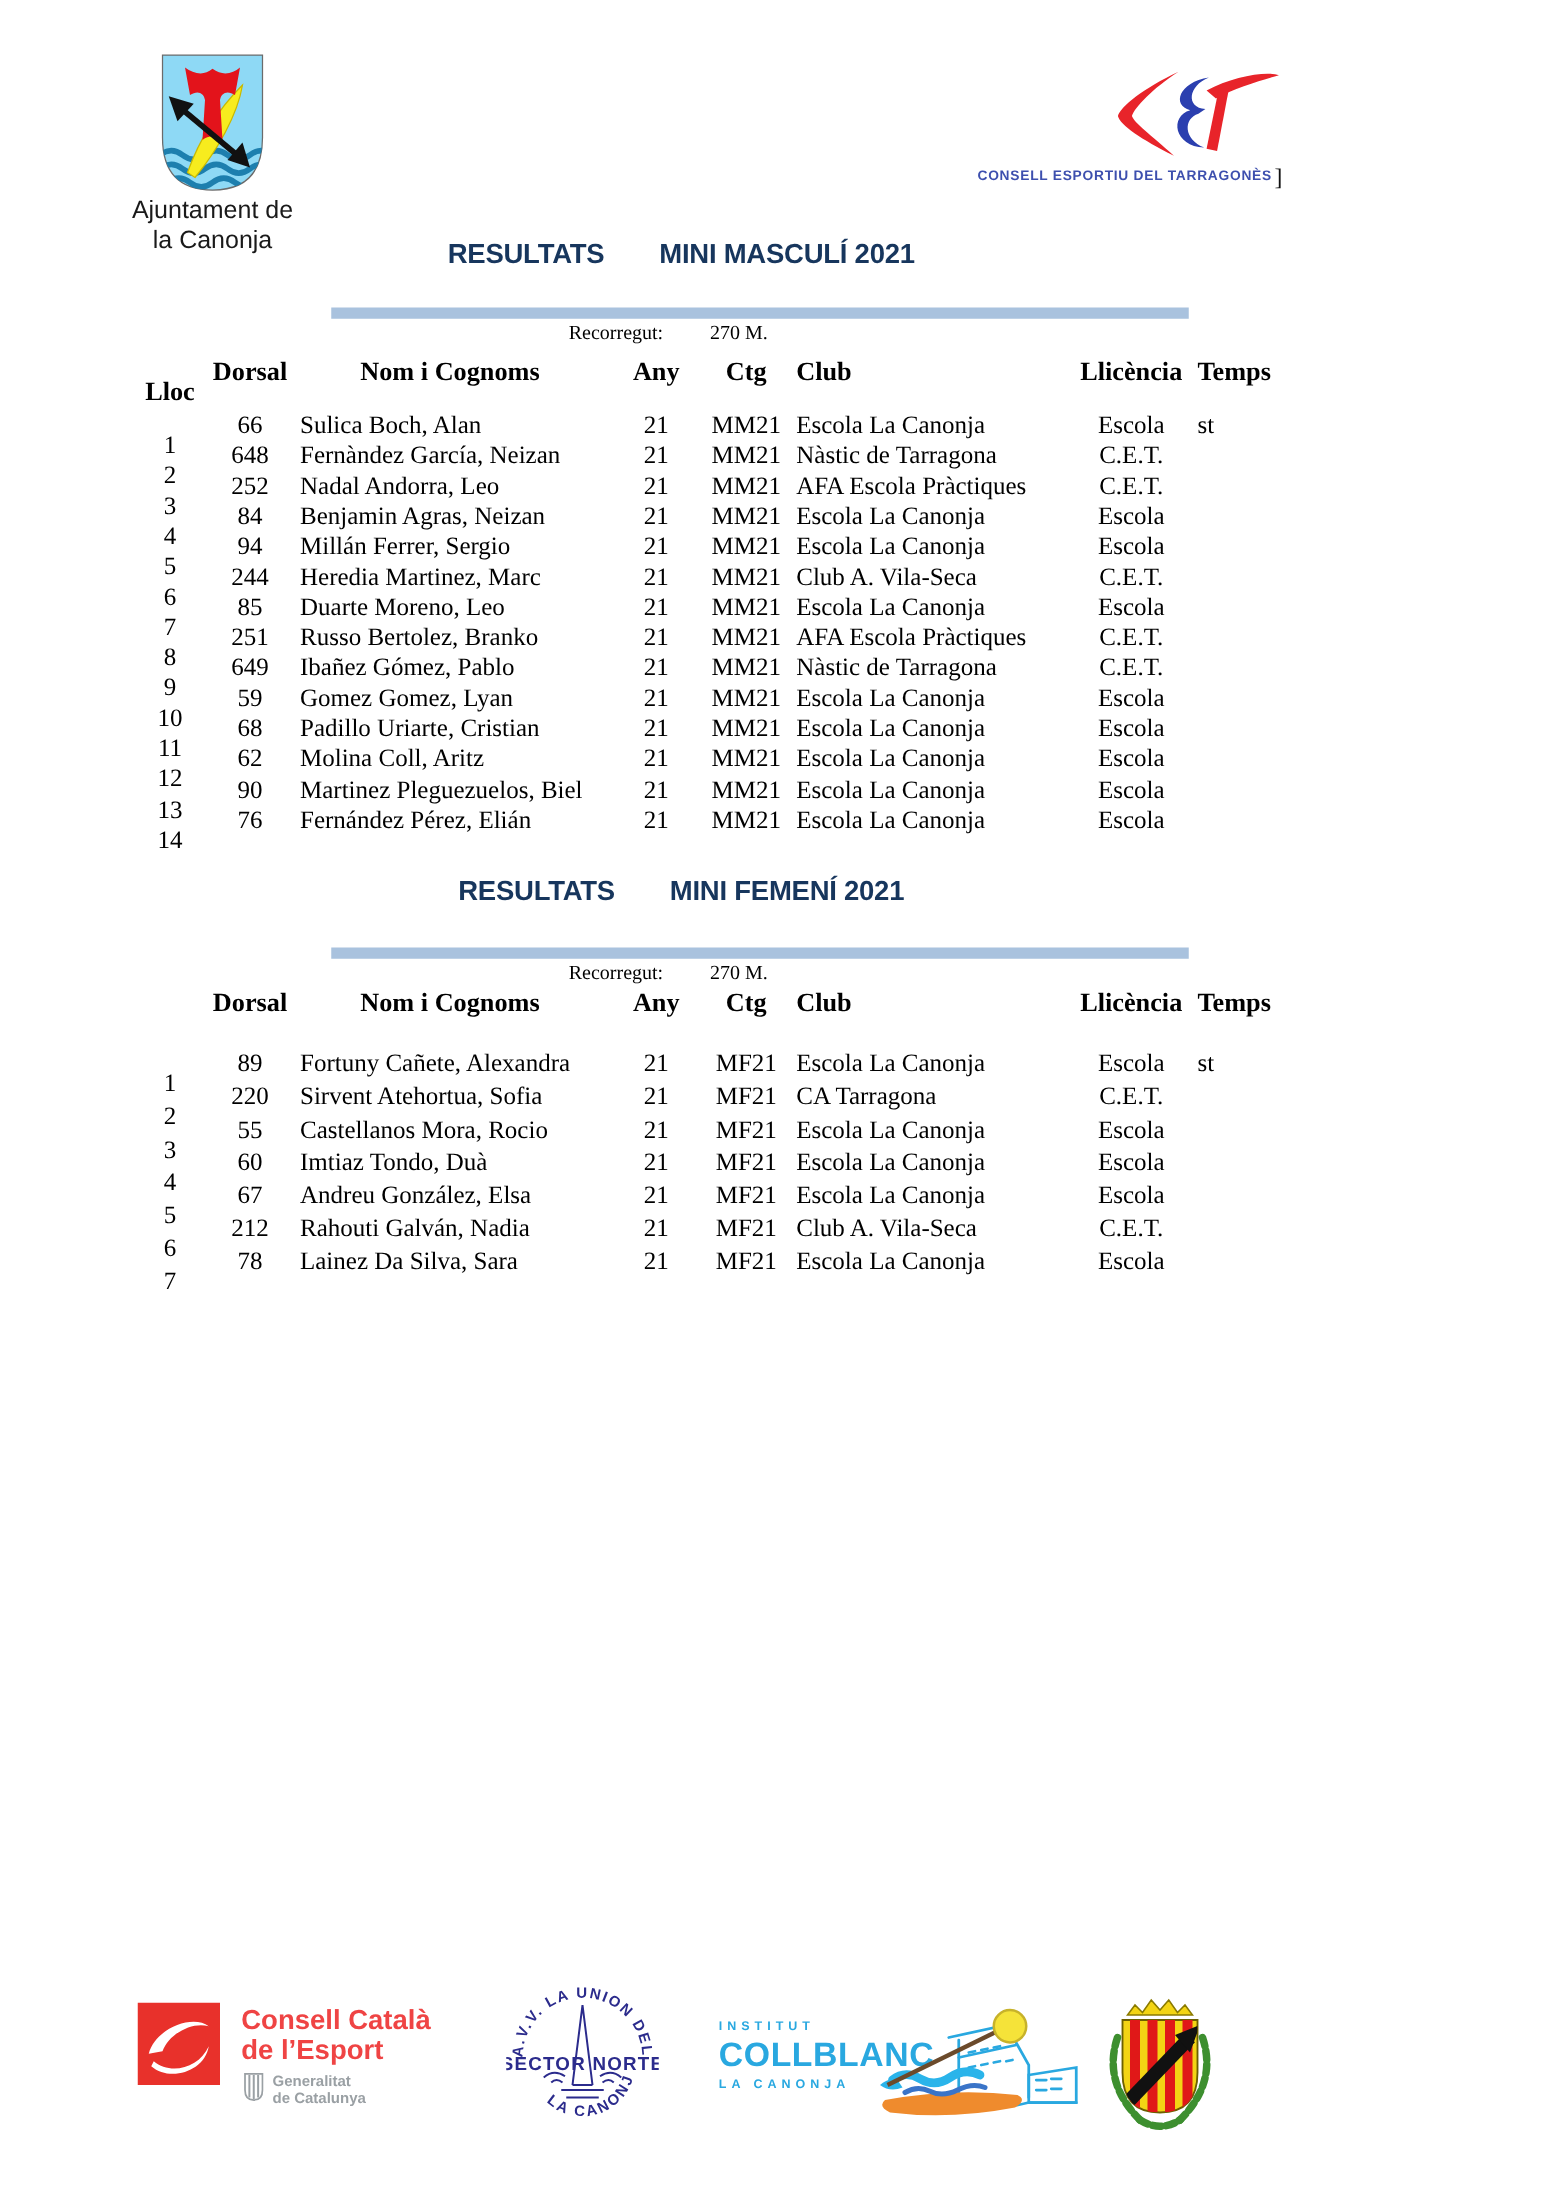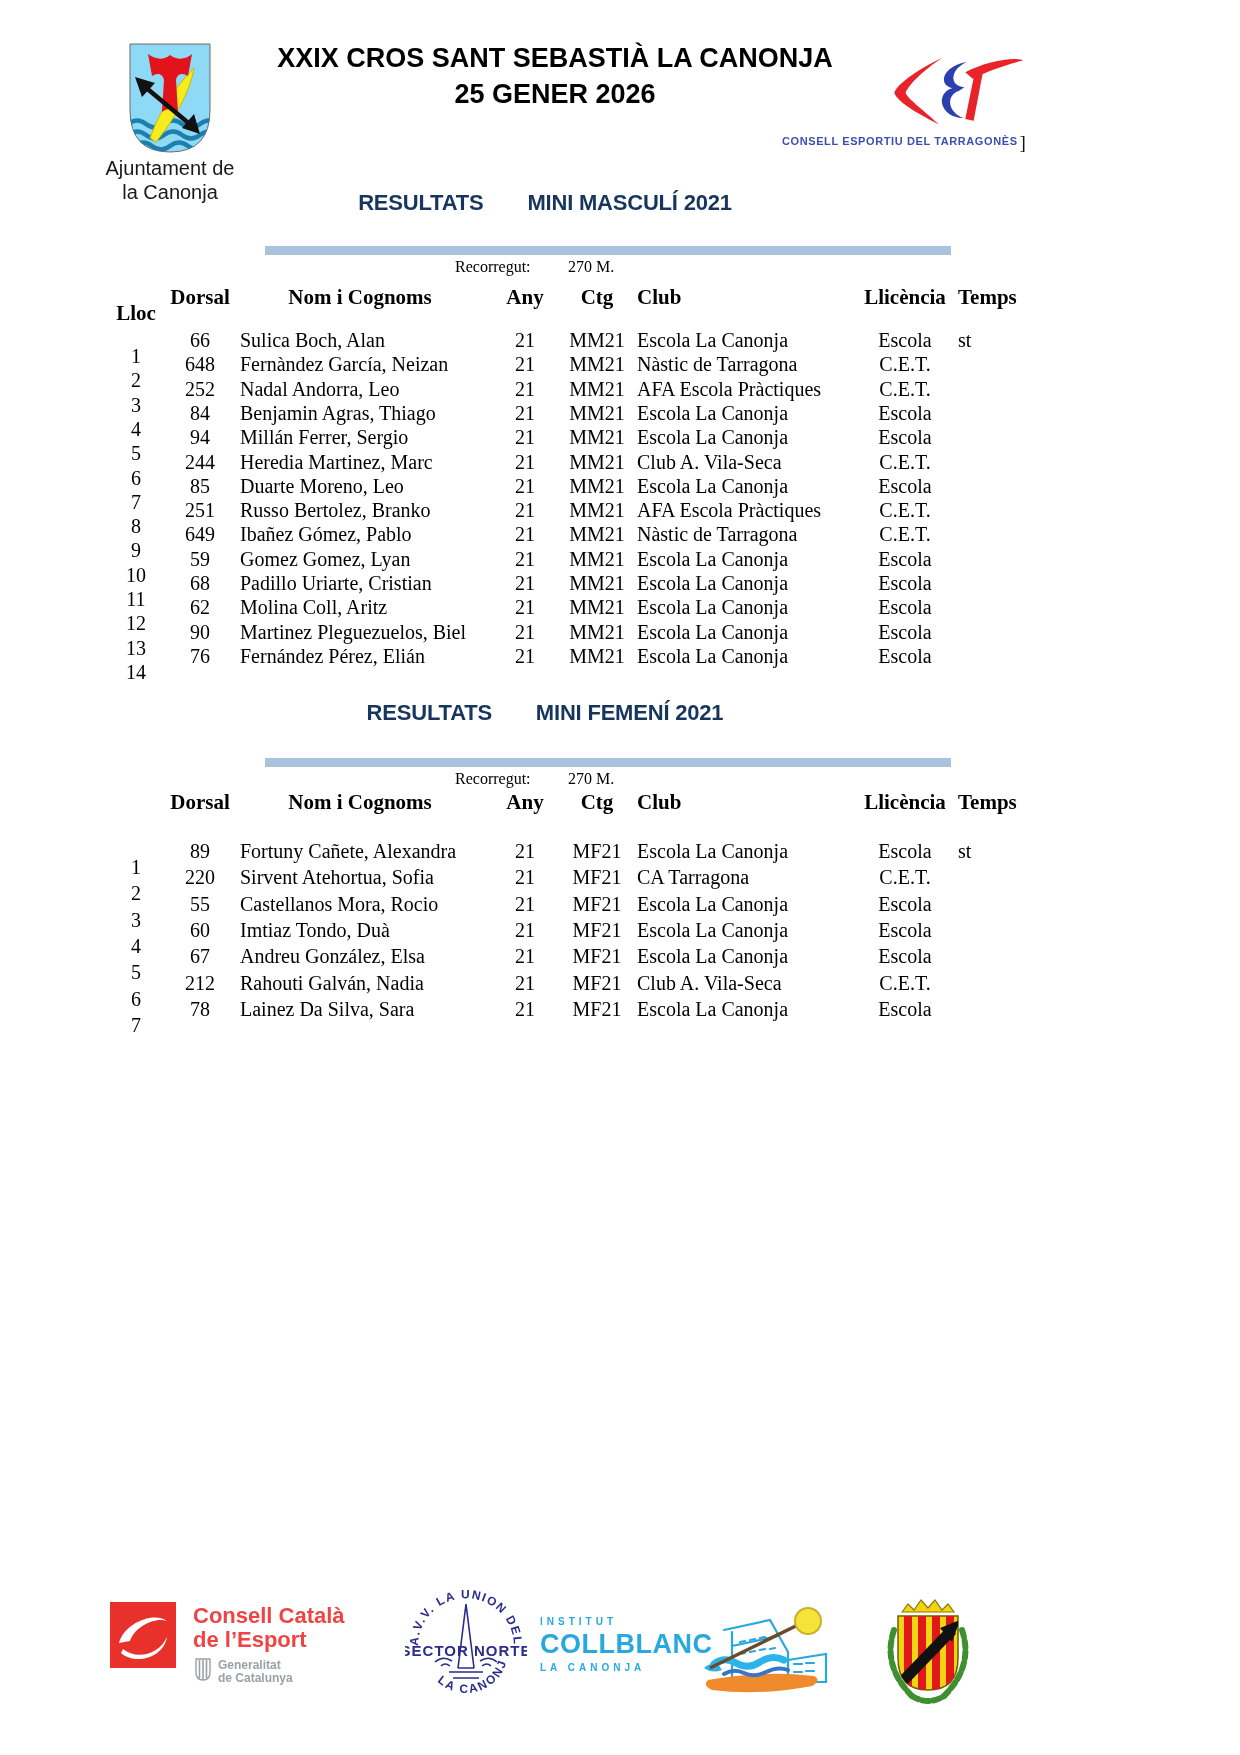--- a/index.html
+++ b/index.html
@@ -61,21 +61,21 @@
   .f-abs { position:absolute; }
   .consell-text {
     font-family:"Liberation Sans", sans-serif; font-weight:bold; font-size:22px;
     line-height:24px; color:#ef4444;
   }
   .generalitat { display:flex; gap:7px; align-items:center; }
   .generalitat-text {
     font-family:"Liberation Sans", sans-serif; font-weight:bold; font-size:12px;
     line-height:13px; color:#9aa0a4;
   }
-  .collblanc { display:flex; gap:6px; align-items:flex-start; }
+  .collblanc { display:flex; gap:6px; align-items:flex-start;margin-left:35px; }
   .collblanc-text { font-family:"Liberation Sans", sans-serif; color:#29a8e0; }
   .cb-small { font-size:10px; font-weight:bold; letter-spacing:4px; }
   .cb-big   { font-size:27px; font-weight:bold; letter-spacing:0.5px; margin:2px 0; }
 </style>
 </head>
 <body>
 
 <div class="page">
 
   <div class="crest">
@@ -99,24 +99,20 @@
         <path d="M72,92 L54,86 L66,72 Z" fill="#111"></path>
       </g>
     </svg>
   </div>
 
   <div class="org-name">
     <div>Ajuntament de</div>
     <div>la Canonja</div>
   </div>
 
-  <div class="main-title">
-    <div>XXIX CROS SANT SEBASTIÀ LA CANONJA</div>
-    <div>25 GENER 2026</div>
-  </div>
 
   <div class="cet-logo">
     <svg width="140" height="78" viewBox="0 0 150 80">
       <path d="M62,4 C32,18 12,34 10,42 C12,50 30,62 58,76 C38,58 24,48 22,42 C24,35 40,18 62,4 Z" fill="#e8242a"></path>
       <path d="M88,9 C62,13 56,33 72,37 C54,42 58,68 84,69 C66,62 66,44 79,40 L85,36 C68,35 70,16 88,9 Z" fill="#2b3faf"></path>
       <path d="M86,20 C108,8 138,3 148,7 C134,11 110,18 94,27 Z" fill="#e8242a"></path>
       <path d="M106,14 L95,72 L86,70 L97,16 Z" fill="#e8242a"></path>
     </svg>
   </div>
   <div class="cet-caption-row">
@@ -169,21 +165,21 @@
         <span class="cell c-dorsal">252</span>
         <span class="cell c-nom">Nadal Andorra, Leo</span>
         <span class="cell c-any">21</span>
         <span class="cell c-ctg">MM21</span>
         <span class="cell c-club">AFA Escola Pràctiques</span>
         <span class="cell c-llic">C.E.T.</span>
       </div>
       <div class="trow" style="top: 400.9px;">
         <span class="cell c-lloc">4</span>
         <span class="cell c-dorsal">84</span>
-        <span class="cell c-nom">Benjamin Agras, Thiago</span>
+        <span class="cell c-nom">Benjamin Agras, Neizan</span>
         <span class="cell c-any">21</span>
         <span class="cell c-ctg">MM21</span>
         <span class="cell c-club">Escola La Canonja</span>
         <span class="cell c-llic">Escola</span>
       </div>
       <div class="trow" style="top: 425.2px;">
         <span class="cell c-lloc">5</span>
         <span class="cell c-dorsal">94</span>
         <span class="cell c-nom">Millán Ferrer, Sergio</span>
         <span class="cell c-any">21</span>

